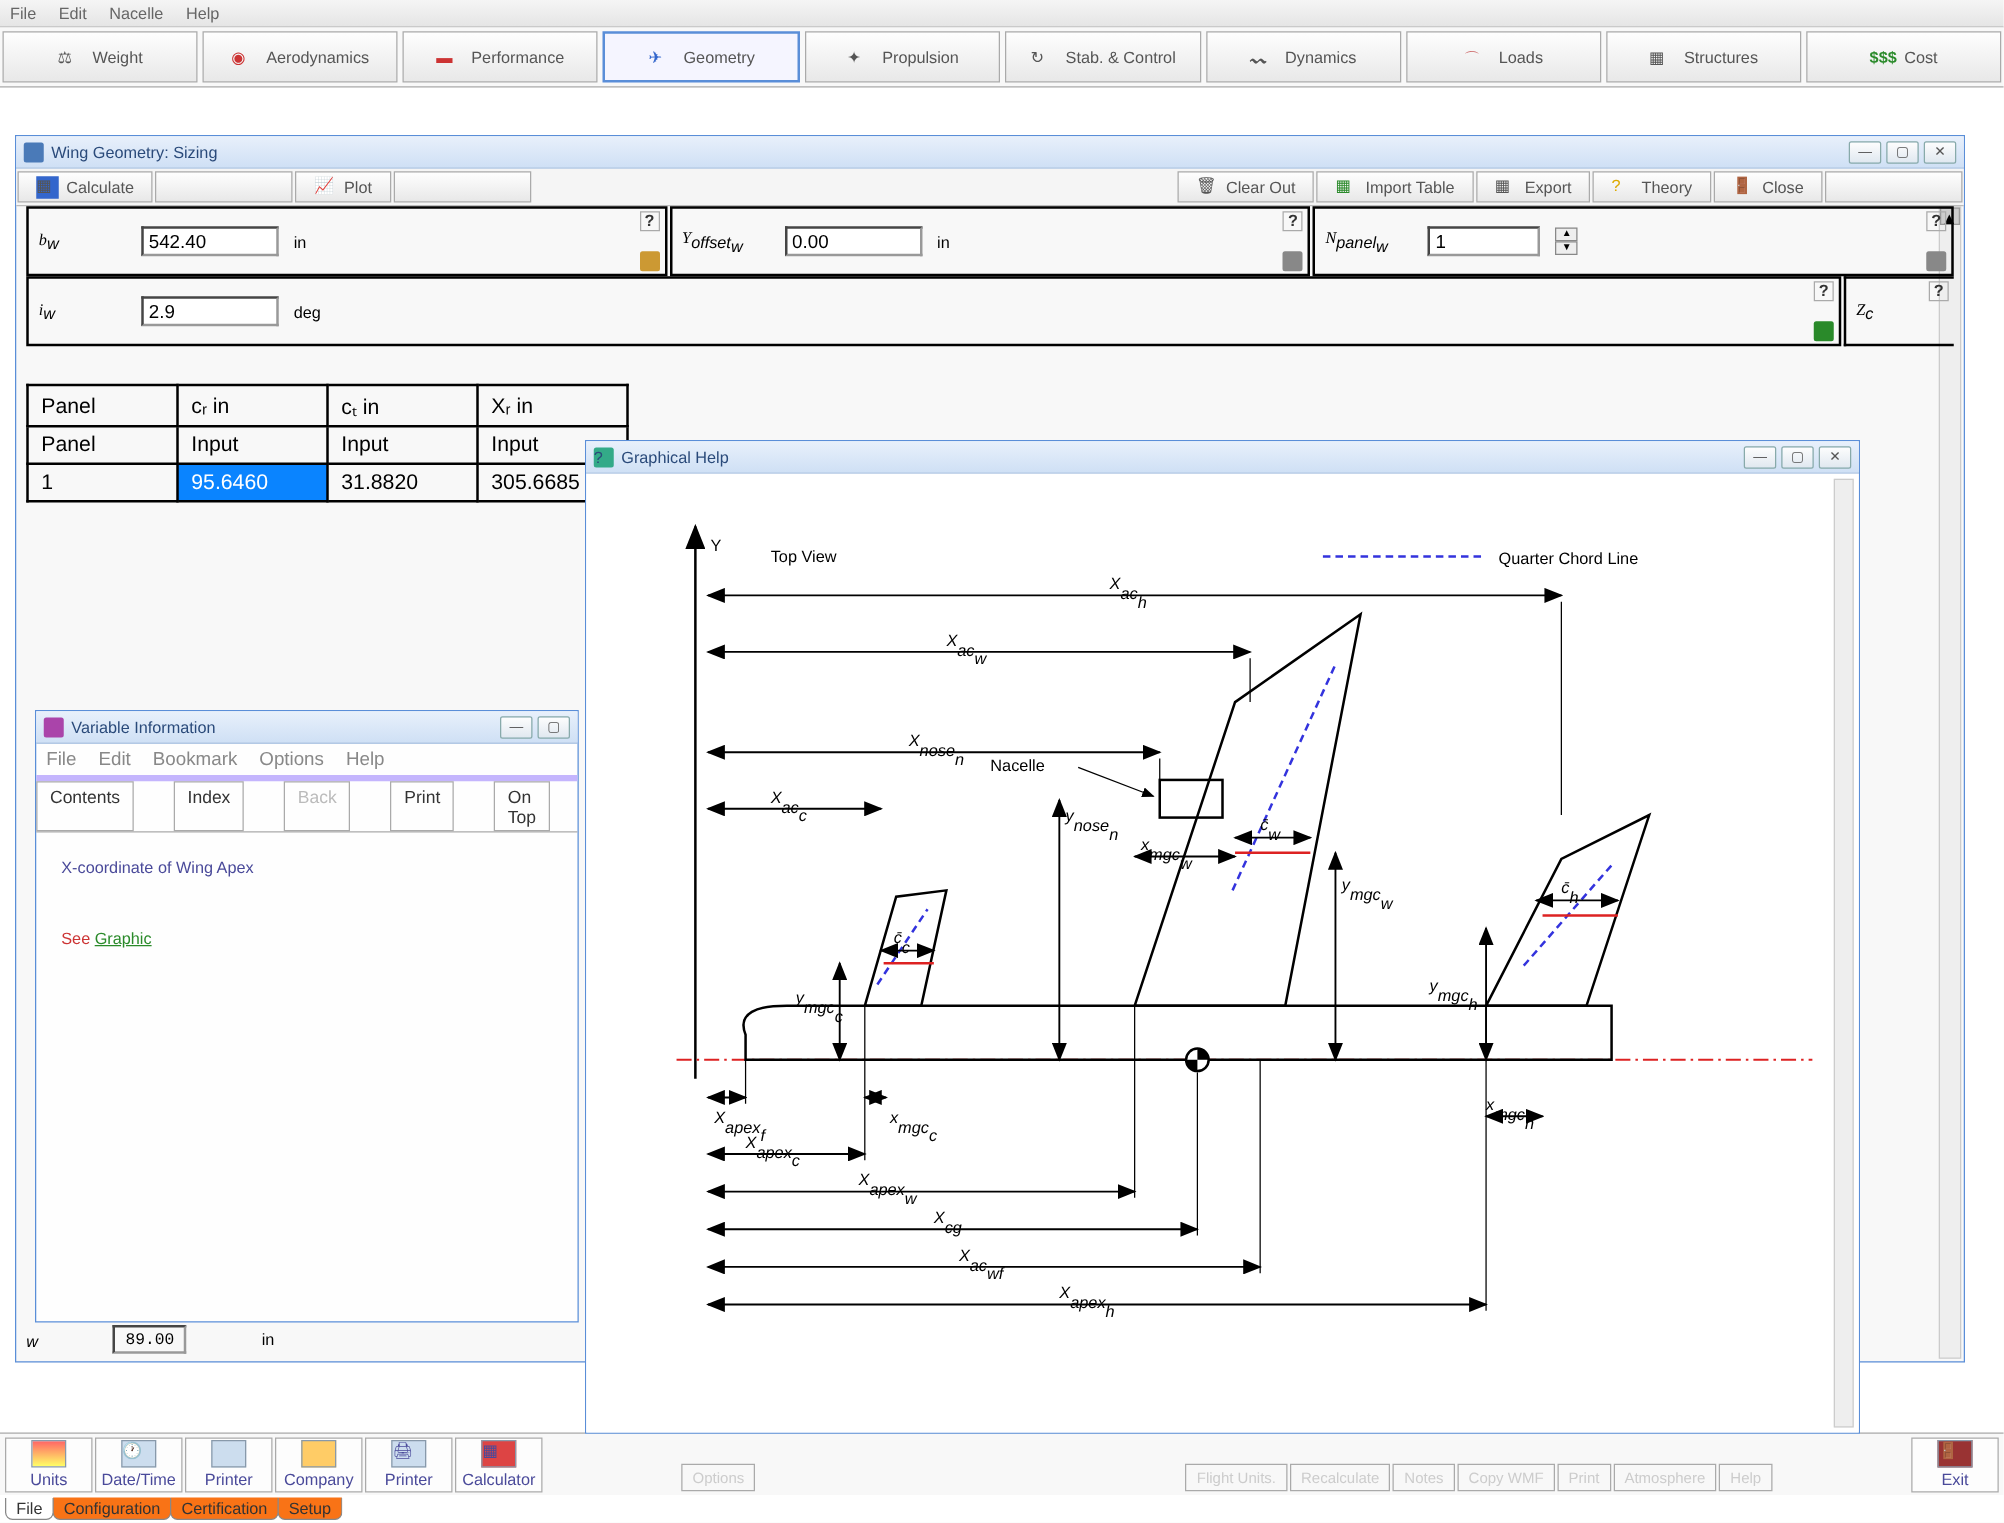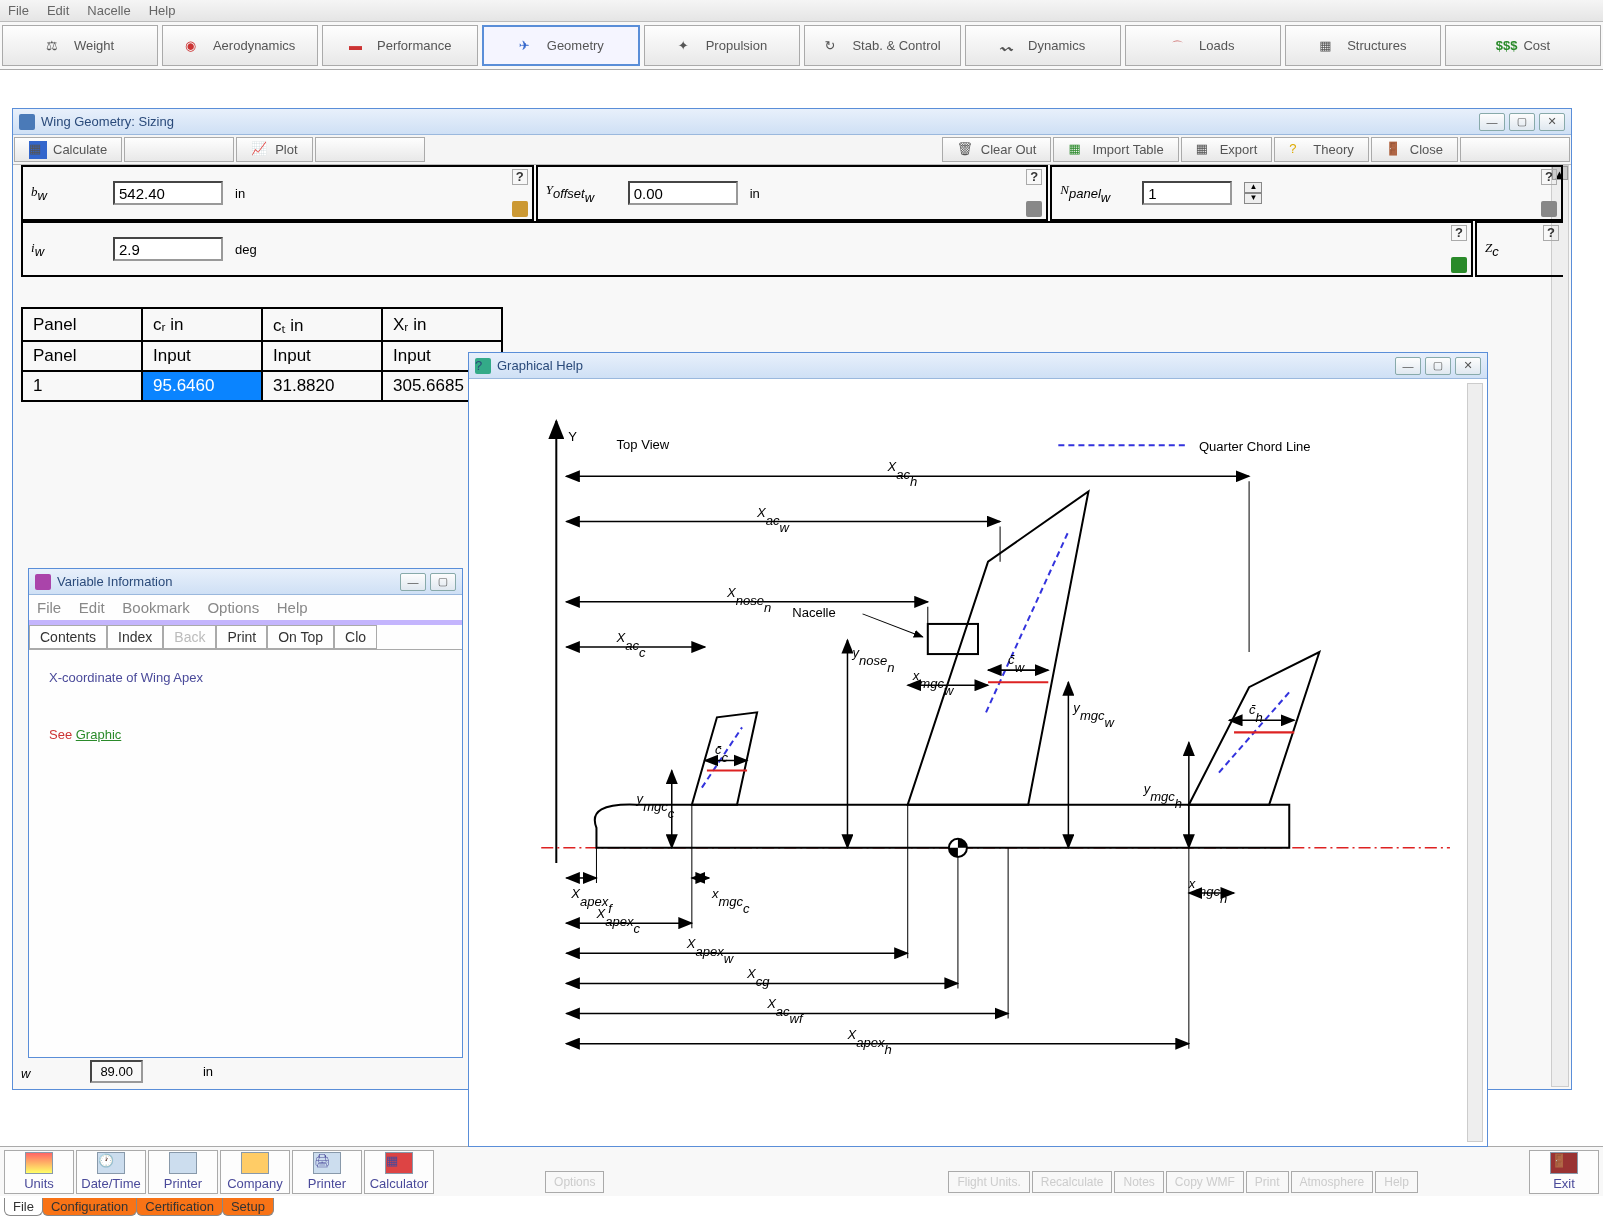--- a/index.html
+++ b/index.html
@@ -46,21 +46,21 @@
 
 .ptable { margin: 30px 8px 8px 8px; border-collapse: collapse; }
 .ptable td, .ptable th { border: 2px solid #000; padding: 4px 10px; text-align: left; font-size: 17px; min-width: 120px; }
 .ptable .hdr { font-weight: normal; }
 .ptable .sel { background: #0a84ff; color: #fff; }
 
 
 #var-window { left: 28px; top: 568px; width: 435px; height: 490px; z-index: 5; background: #fefefe; }
 .var-menu { padding: 4px 8px; color: #888; border-bottom: 5px solid #c4b5fd; }
 .var-menu span { margin-right: 14px; color: #888; font-size: 15px; }
-.var-btns { display: flex; border-bottom: 1px solid #aaa; }
+.var-btns { display: flex; border-bottom: 1px solid #aaa; gap: 32px; }
 .var-btns .vb { border: 1px solid #aaa; padding: 3px 10px; font-size: 14px; color: #333; cursor: pointer; }
 .var-btns .vb.disabled { color: #bbb; }
 .var-body { padding: 20px; color: #4a4a9a; font-size: 18px; font-family: Georgia, serif; }
 .var-body a { color: #2a8a2a; text-decoration: underline; }
 
 
 #graph-window { left: 468px; top: 352px; width: 1020px; height: 795px; z-index: 10; background: #fff; }
 .graph-body { background: #fff; padding: 12px; height: calc(100% - 26px); overflow: hidden; position: relative; }
 .graph-svg { width: 100%; height: 100%; background: #fff; }
 
@@ -242,21 +242,21 @@
       <td>1</td>
       <td class="sel">95.6460</td>
       <td>31.8820</td>
       <td>305.6685</td>
     </tr>
   </tbody>
     </table>
 
   <div style="position:absolute;left:8px;bottom:6px;display:flex;align-items:center;gap:60px;font-size:16px;font-family:Georgia,serif;font-style:italic">
     <span><sub>w</sub></span>
-    <span style="border:2px inset #999;padding:2px 8px;font-style:normal;font-family:Liberation Sans, sans-serif">89.00</span>
+    <span style="border:2px inset #999;padding:2px 8px;font-style:normal;font-family:Liberation Mono, monospace">89.00</span>
     <span style="font-style:normal">in</span>
   </div>
 </div>
 
 <div class="subwin" id="var-window">
   <div class="subwin-title">
     <span class="wicon" style="background:#a4a"></span>
     <span>Variable Information</span>
     <div class="win-ctrls">
       <div class="win-btn">—</div>

